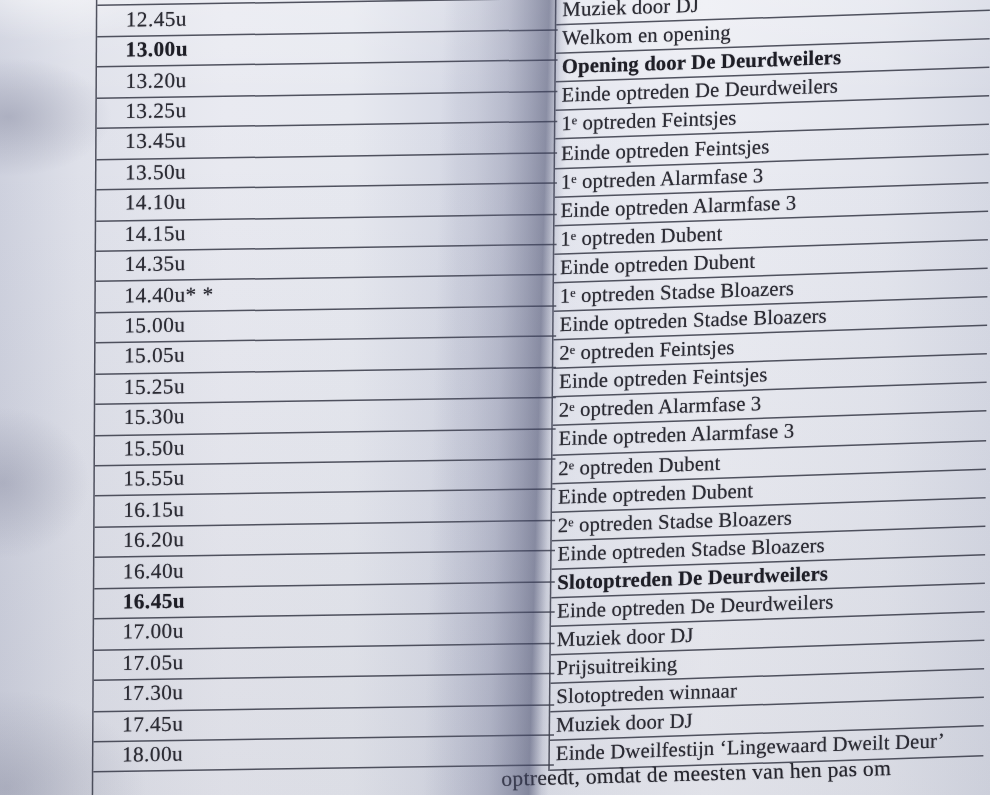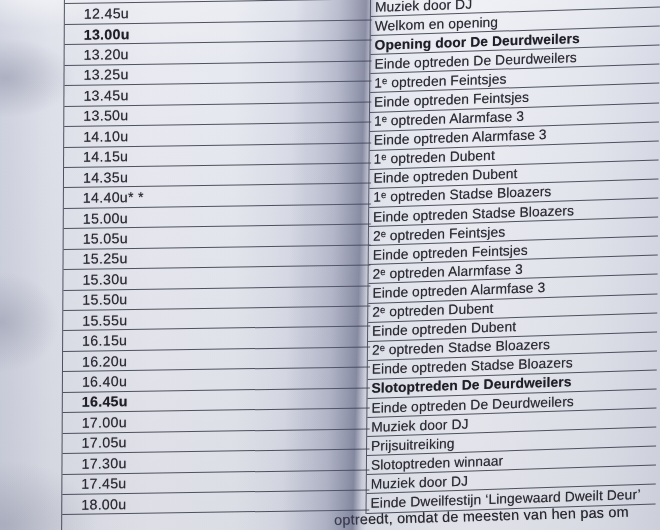--- a/index.html
+++ b/index.html
@@ -1,18 +1,18 @@
 <!DOCTYPE html>
 <html><head>
 <meta charset="utf-8">
 <style>
   html,body{margin:0;padding:0;background:#9aa0ae;}
   .photo{
     position:relative;width:660px;height:530px;overflow:hidden;
-    font-family:Liberation Sans, sans-serif;
+    font-family:Liberation Serif, serif;
     color:#2b2b33;
     background-color:#e0e2eb;
     background-image:
       radial-gradient(ellipse 95px 55px at 6px 78px,  rgba(138,141,162,.50), rgba(138,141,162,0) 72%),
       radial-gradient(ellipse 80px 70px at 2px 322px, rgba(138,141,162,.46), rgba(138,141,162,0) 72%),
       radial-gradient(ellipse 130px 90px at 4px 525px,rgba(126,129,150,.38), rgba(126,129,150,0) 72%),
       radial-gradient(ellipse 120px 60px at 30px -14px,rgba(255,255,255,.65), rgba(255,255,255,0) 70%),
       linear-gradient(180deg, rgba(255,255,255,.18) 0%, rgba(255,255,255,0) 12%, rgba(30,32,50,.03) 60%, rgba(30,32,50,.06) 100%),
       linear-gradient(90deg, #cfd2df 0px, #dfe1ea 52px, #e9eaf1 150px, #e7e9f0 235px, #d6d9e5 305px, #e6e8f0 385px, #edeef4 470px, #e4e6ee 590px, #d7dae5 660px);
   }

